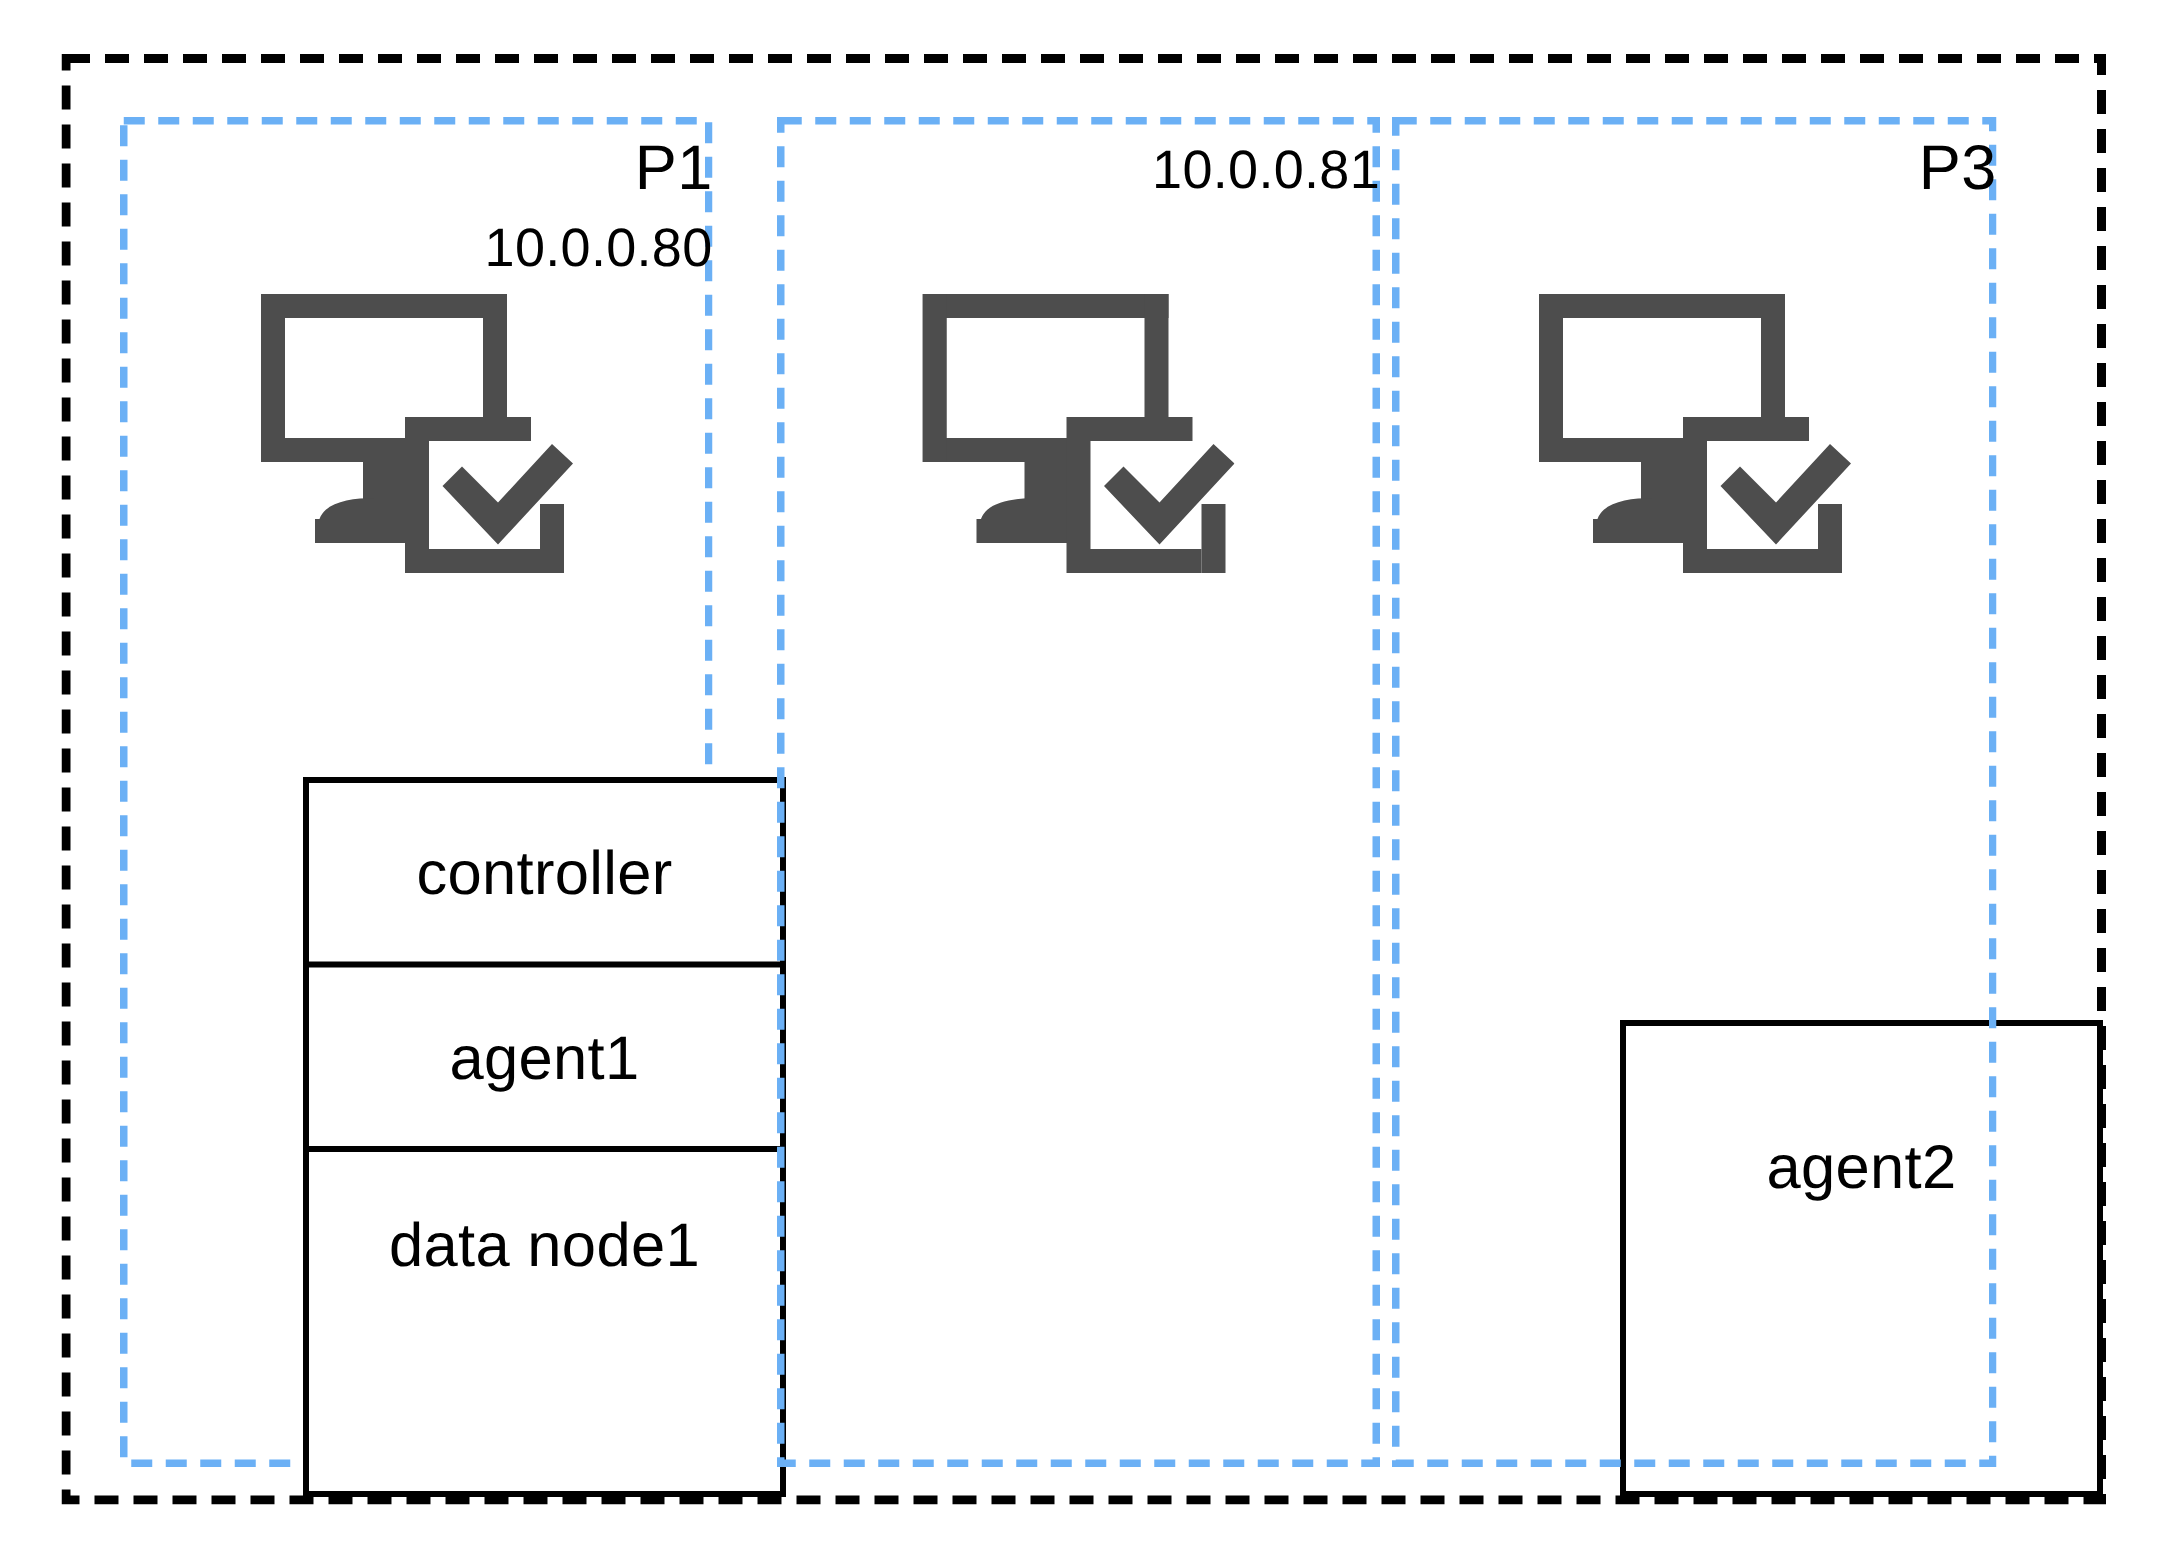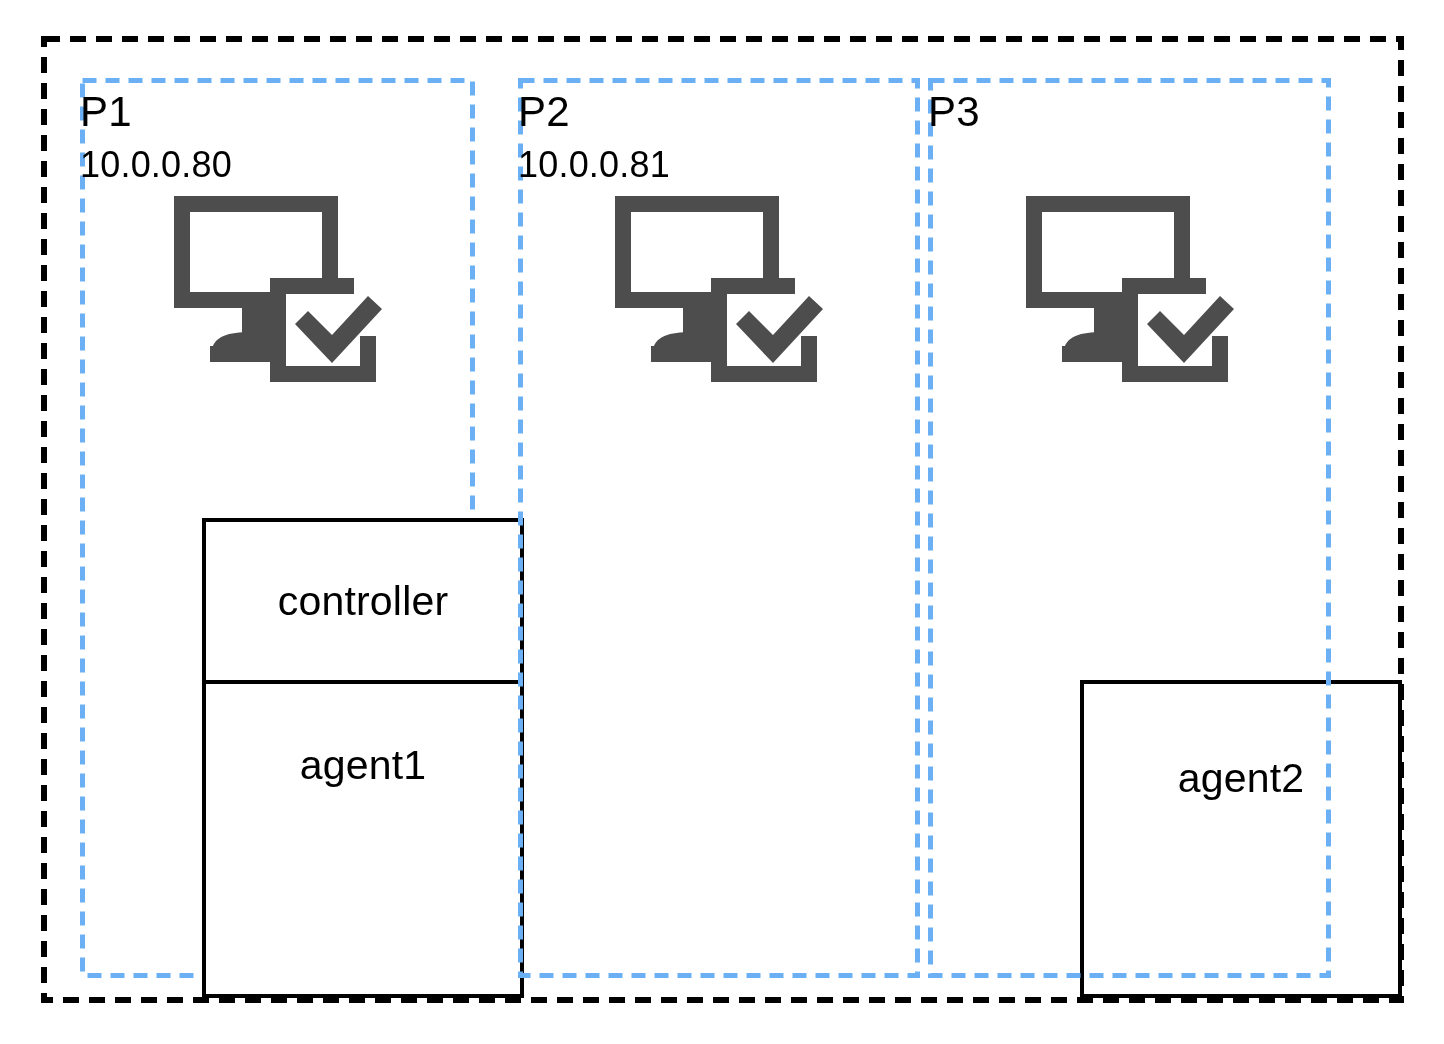--- a/index.html
+++ b/index.html
@@ -52,21 +52,21 @@
   .node-panel-1 { left: 80px;  width: 395px; }
   .node-panel-2 { left: 518px; width: 402px; }
   .node-panel-3 { left: 928px; width: 403px; }
 
   
   .panel-header {
     position: absolute;
     left: 0;
     right: 0;
     top: 8px;
-    text-align: left;
+    text-align: right;
     pointer-events: none;
   }
   .panel-title {
     display: block;
     font-size: 42px;
     line-height: 52px;
     color: #000000;
     letter-spacing: 0.2px;
   }
   .panel-ip {
@@ -99,21 +99,21 @@
   .stack-2 { left: 562px;  top: 602px; width: 322px; height: 318px; }
 
   .service-cell {
     box-sizing: border-box;
     display: flex;
     align-items: center;
     justify-content: center;
     border-bottom: 4px solid #000000;
     height: 160px;
   }
-  .stack-1 .service-cell { height: 162px; }
+  .stack-1 .service-cell { height: 123px; }
   .stack-2 .service-cell,
   .stack-3 .service-cell { height: 155px; margin-top: 16px; }
   .service-cell:last-child {
     border-bottom: none;
   }
   .service-label {
     font-size: 41px;
     line-height: 46px;
     color: #000000;
     white-space: nowrap;
@@ -160,30 +160,32 @@
       </svg>
     </div>
 
     <div class="service-stack stack-1">
       <div class="service-cell">
         <span class="service-label">controller</span>
       </div>
       <div class="service-cell">
         <span class="service-label">agent1</span>
       </div>
+      <div class="service-cell">
+        <span class="service-label">data node1</span>
+      </div>
     </div>
   </div>
 
   <div class="node-panel node-panel-2">
     <svg class="panel-dash" width="402" height="900" viewBox="0 0 402 900" xmlns="http://www.w3.org/2000/svg">
       <rect x="2.5" y="2.5" width="397" height="895" fill="none" stroke="#6BB0F5" stroke-width="5" stroke-dasharray="14 9" stroke-linecap="butt"></rect>
     </svg>
 
     <div class="panel-header">
-      <span class="panel-title">P2</span>
       <span class="panel-ip">10.0.0.81</span>
     </div>
 
     <div class="host-icon">
       <svg width="208" height="188" viewBox="0 0 208 188" xmlns="http://www.w3.org/2000/svg">
         <path d="M0 0 H164 V16 H16 V96 H100 V112 H0 Z" fill="#4D4D4D"></path>
         <path d="M148 0 H164 V86 H148 Z" fill="#4D4D4D"></path>
         <path d="M0 0 H16 V112 H0 Z" fill="#4D4D4D"></path>
         <path d="M68 112 H98 V152 H68 Z" fill="#4D4D4D"></path>
         <path d="M38 156 C38 140 56 136 76 136 L98 136 V152 H44 V156 Z" fill="#4D4D4D"></path>

